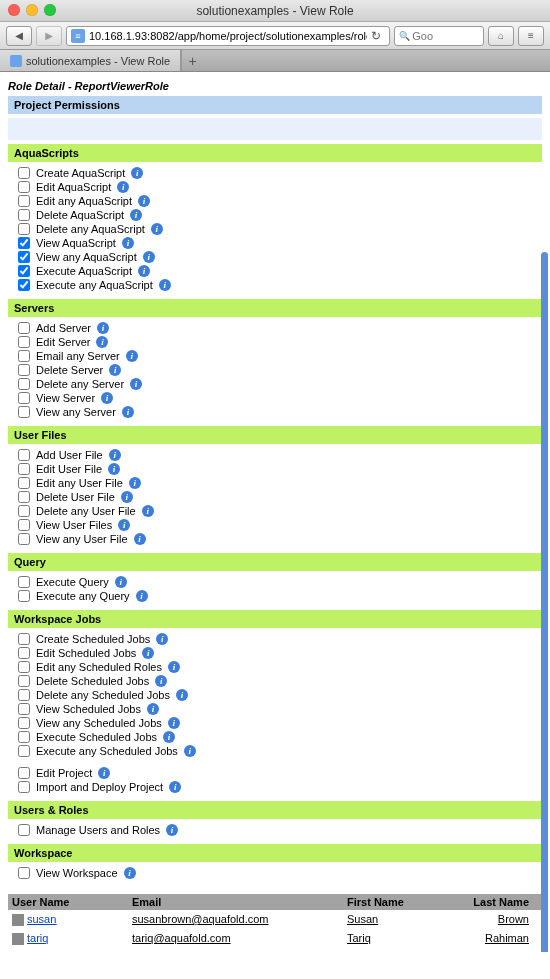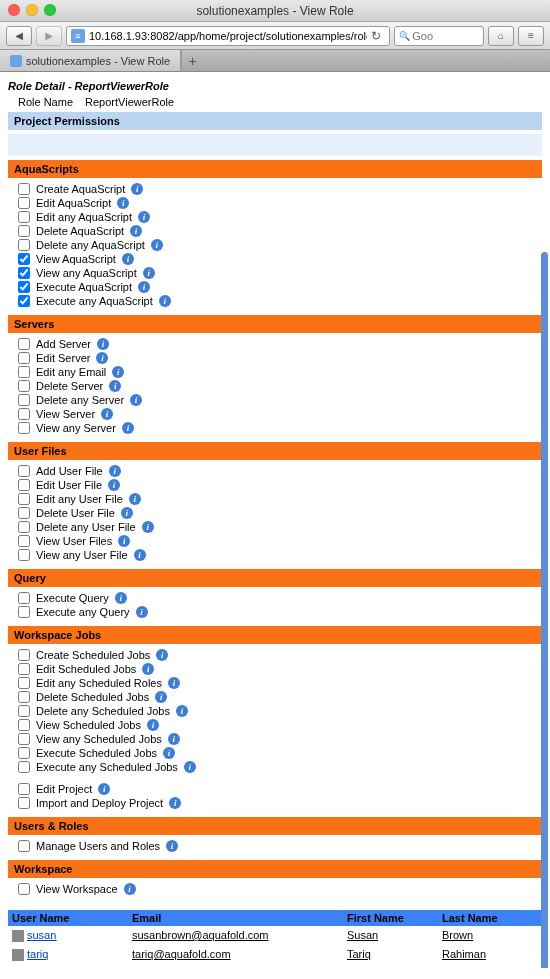--- a/index.html
+++ b/index.html
@@ -18,29 +18,29 @@
 .search-box input { border:none; outline:none; width:100%; font-size:11px; color:#888;}
 .tab-bar { background: linear-gradient(#c0c0c0,#a8a8a8); height: 22px; display:flex; border-bottom:1px solid #888;}
 .tab { background: linear-gradient(#ddd,#c8c8c8); padding:3px 10px; font-size:11px; color:#333; display:flex; align-items:center; gap:4px; border-right:1px solid #999;}
 .tab-add { width:22px; display:flex; align-items:center; justify-content:center; color:#555; font-size:14px; border-left:1px solid #999;}
 .content { padding: 4px 8px 4px 8px; position:relative; }
 .scrollbar-thumb { position:absolute; right:2px; top:180px; height:760px; width:7px; background:#5b8dd8; border-radius:4px;}
 .role-detail { font-weight:bold; font-size:11px; margin:4px 0;font-style:italic;}
 .role-name-row { margin:4px 0 4px 10px; display:flex; gap:12px;}
 .section-header { background:#b9d5f2; padding:3px 6px; font-weight:bold; font-size:11px; margin-top:2px;}
 .section-spacer { background:#e8f0fb; height:22px; margin:4px 0;}
-.sub-header { background:#f97316; padding:3px 6px; font-weight:bold; font-size:11px; margin-top:3px;}
+.sub-header { background:#bef264; padding:3px 6px; font-weight:bold; font-size:11px; margin-top:3px;}
 .perm-list { padding:4px 0 4px 10px;}
 .perm-row { display:flex; align-items:center; gap:6px; padding:1px 0; font-size:11px;}
 .info-icon { width:12px; height:12px; border-radius:50%; background:#3b7dd8; color:#fff; font-size:9px; font-weight:bold; display:inline-flex; align-items:center; justify-content:center; font-style:italic; font-family:serif;}
 .user-table { margin-top:10px;}
-.user-table .uheader { background:#3b82f6; display:flex; font-weight:bold; font-size:11px;}
+.user-table .uheader { background:#a3a3a3; display:flex; font-weight:bold; font-size:11px;}
 .user-table .urow { display:flex; font-size:11px; padding:1px 0;text-decoration:underline;}
 .ucell { padding:2px 4px;}
-.c-user { width:120px;} .c-email { width:215px;} .c-first { width:95px;} .c-last { width:95px;}
+.c-user { width:120px;} .c-email { width:215px;} .c-first { width:95px;} .c-last { width:95px;text-align:right;}
 .user-link { color:#0044cc; text-decoration:underline; cursor:pointer;}
 .avatar { width:12px; height:12px; background:#888; display:inline-block; margin-right:3px; vertical-align:middle;}
 input[type=checkbox]{ width:12px; height:12px;}
 </style>
 </head>
 <body>
 
 <div class="window-header">
   <div class="traffic-lights">
     <div class="tl red"></div>
@@ -70,24 +70,20 @@
   <div class="tab">
     <span class="page-icon" style="width:12px;height:12px;background:#6ba3e8;border-radius:2px;"></span>
     <span>solutionexamples - View Role</span>
   </div>
   <div class="tab-add">+</div>
 </div>
 
 <div class="content">
 
   <div class="role-detail">Role Detail - ReportViewerRole</div>
-  <div class="role-name-row">
-    <span>Role Name</span>
-    <span>ReportViewerRole</span>
-  </div>
 
   <div class="section-header">Project Permissions</div>
   <div class="section-spacer"></div>
 
   <div id="perm-sections">
       <div class="sub-header">AquaScripts</div>
       <div class="perm-list">
         <div class="perm-row">
           <input type="checkbox" style="">
           <span>Create AquaScript</span>
@@ -141,21 +137,21 @@
           <span>Add Server</span>
           <span class="info-icon">i</span>
         </div>
         <div class="perm-row">
           <input type="checkbox" style="">
           <span>Edit Server</span>
           <span class="info-icon">i</span>
         </div>
         <div class="perm-row">
           <input type="checkbox" style="">
-          <span>Edit any Email</span>
+          <span>Email any Server</span>
           <span class="info-icon">i</span>
         </div>
         <div class="perm-row">
           <input type="checkbox" style="">
           <span>Delete Server</span>
           <span class="info-icon">i</span>
         </div>
         <div class="perm-row">
           <input type="checkbox" style="">
           <span>Delete any Server</span>

